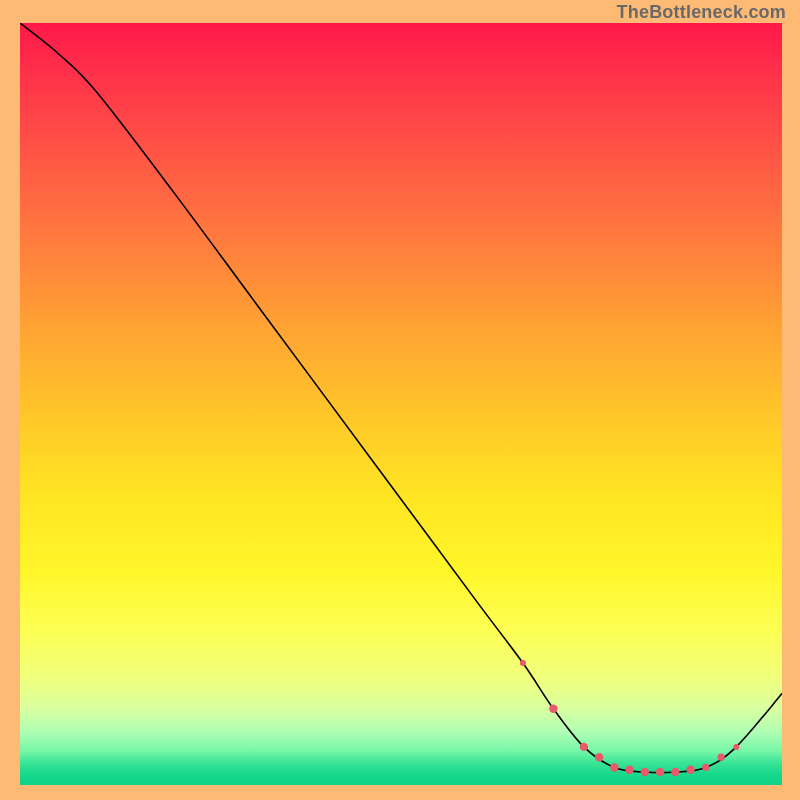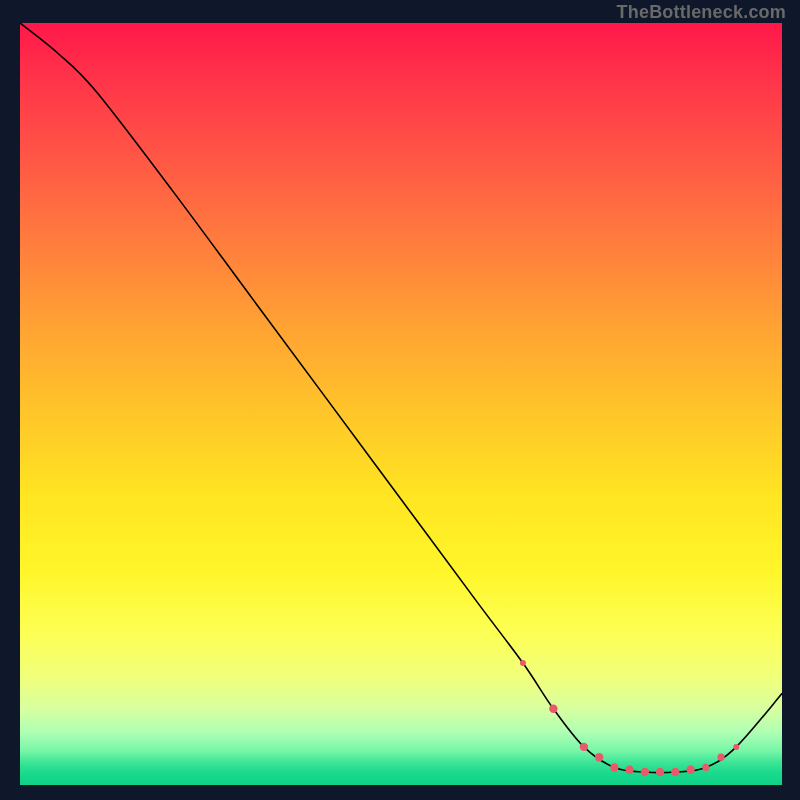--- a/index.html
+++ b/index.html
@@ -1,21 +1,21 @@
 <!DOCTYPE html>
 <html><head>
 <meta charset="utf-8">
 <style>
   * { margin: 0; padding: 0; box-sizing: border-box; }
   html, body { width: 800px; height: 800px; background: #000; overflow: hidden; }
   .stage {
     position: relative;
     width: 800px;
     height: 800px;
-    background: #0f172a;
+    background: #fdba74;
   }
   .plot {
     position: absolute;
     left: 20px;
     top: 23px;
     width: 762px;
     height: 762px;
     background: linear-gradient(to bottom,
       #ff1849 0%,
       #ff2f4a 6%,

